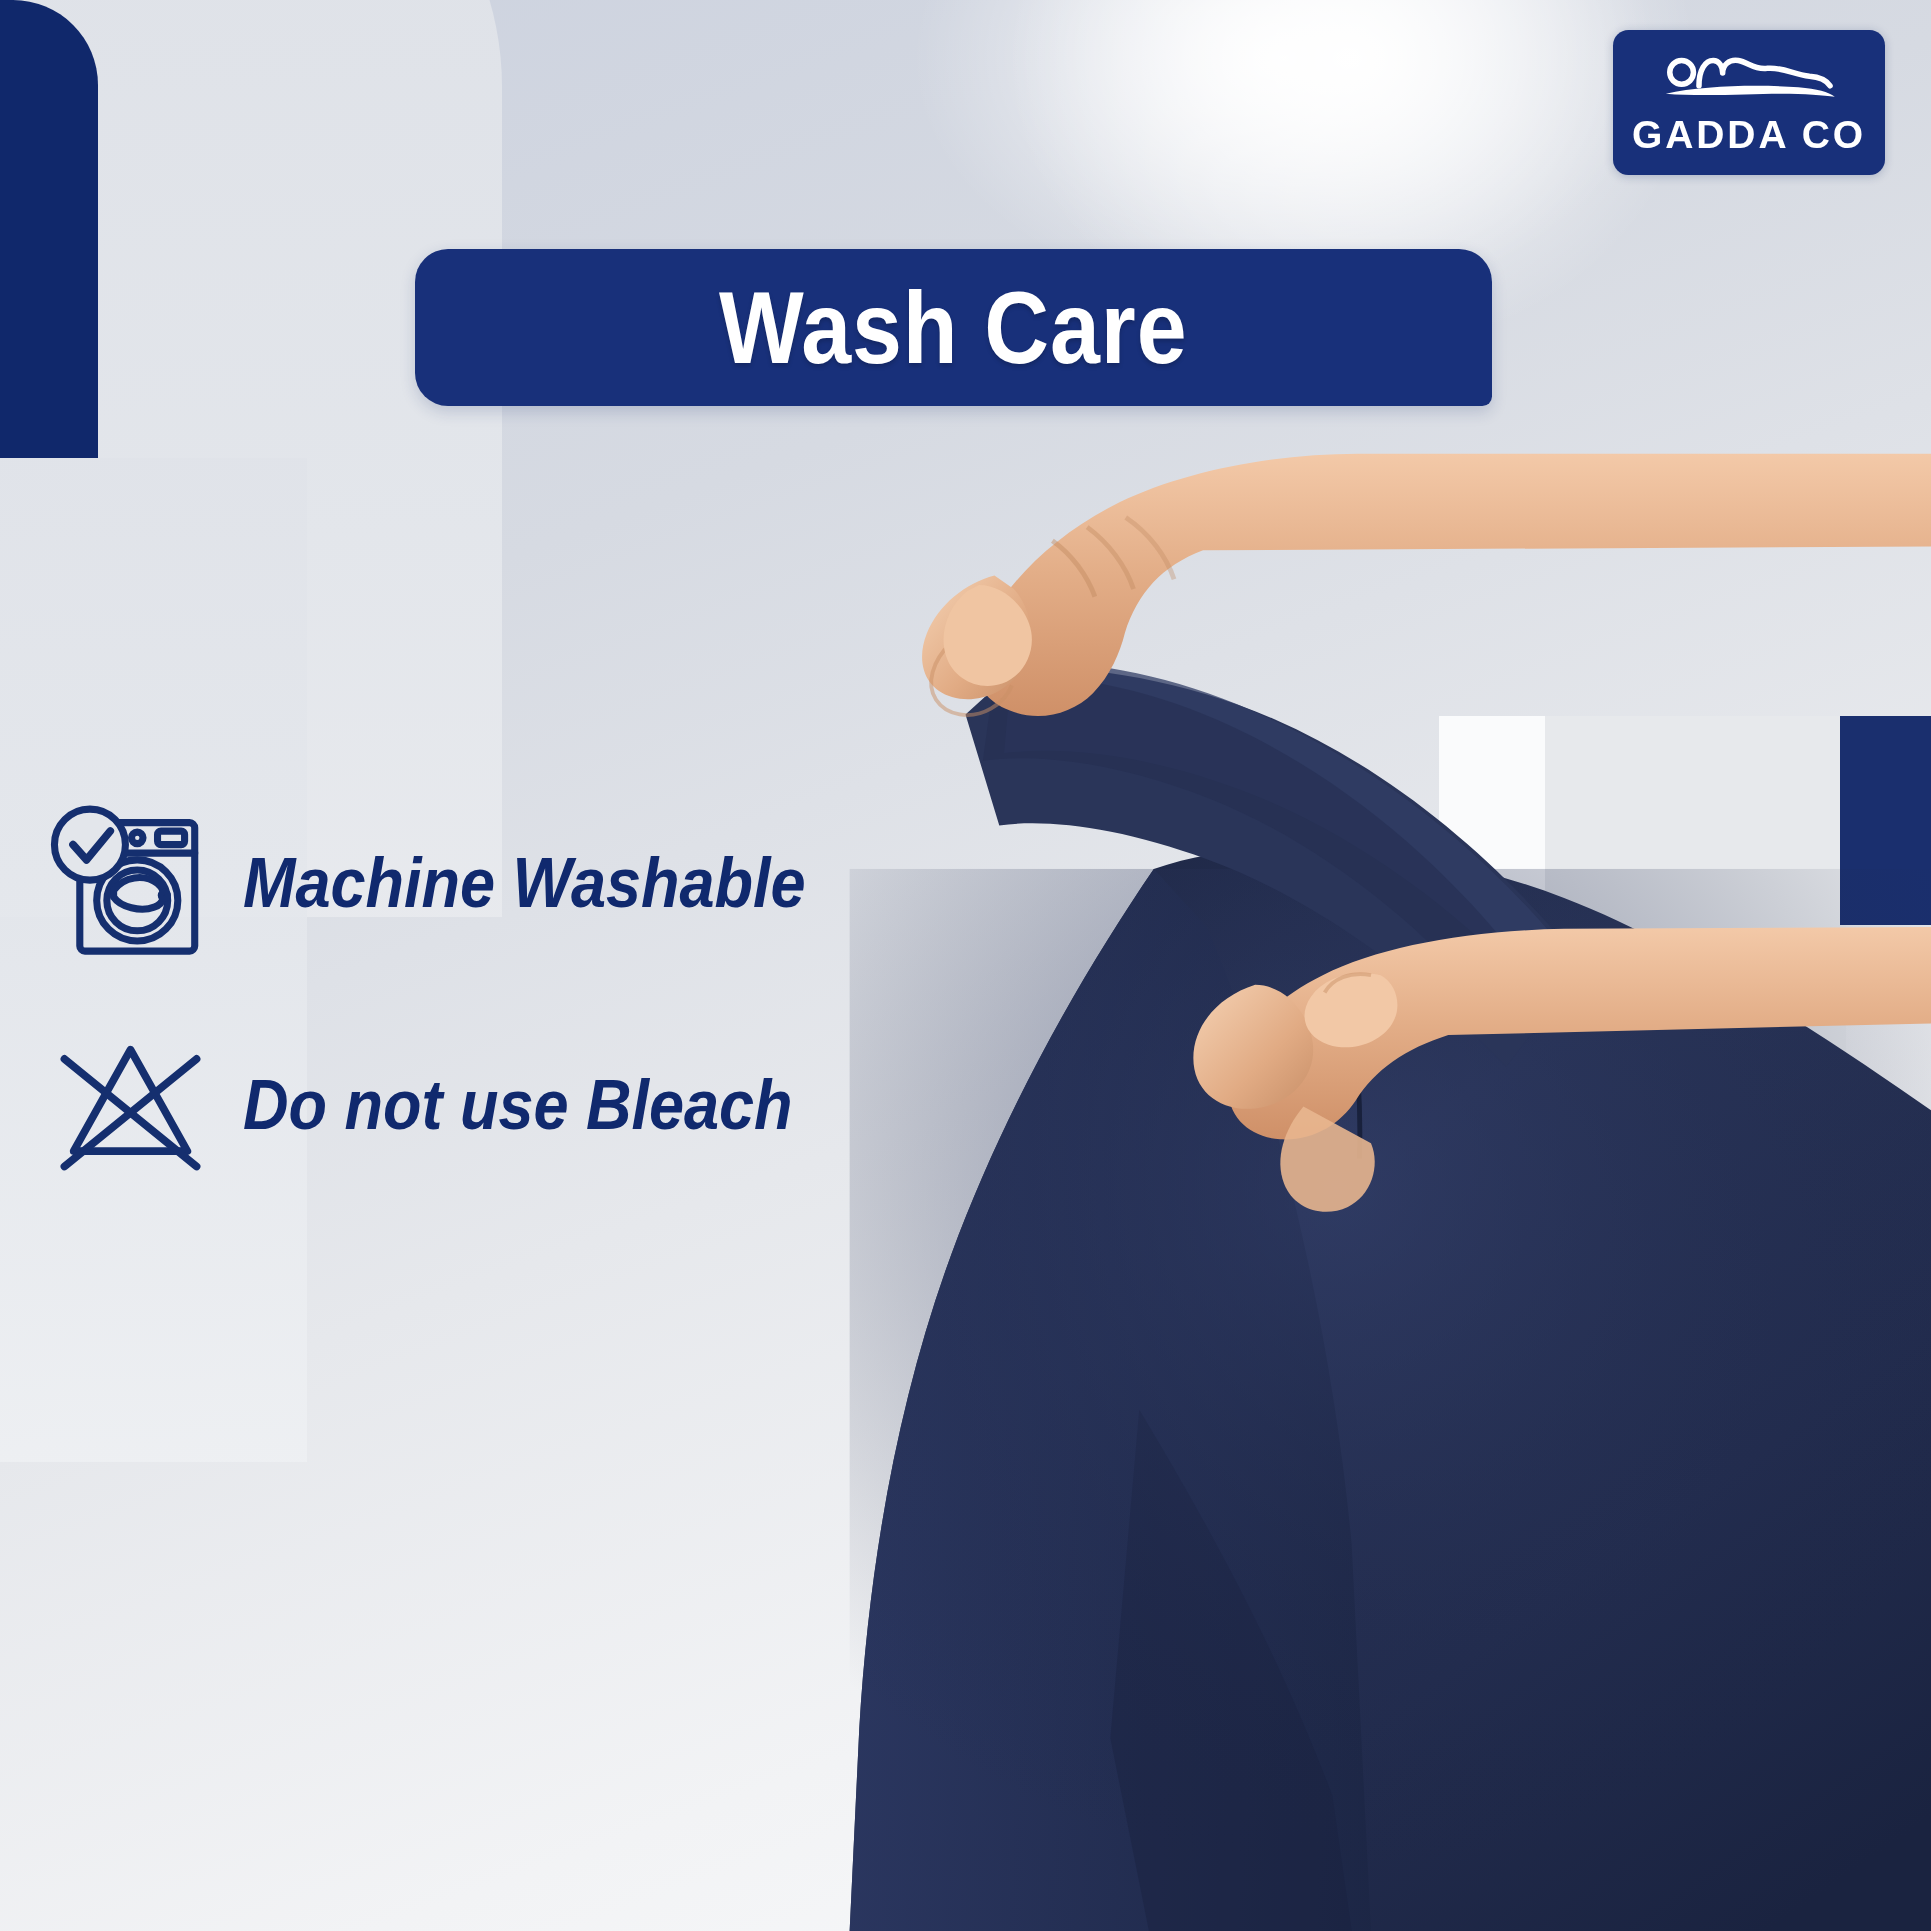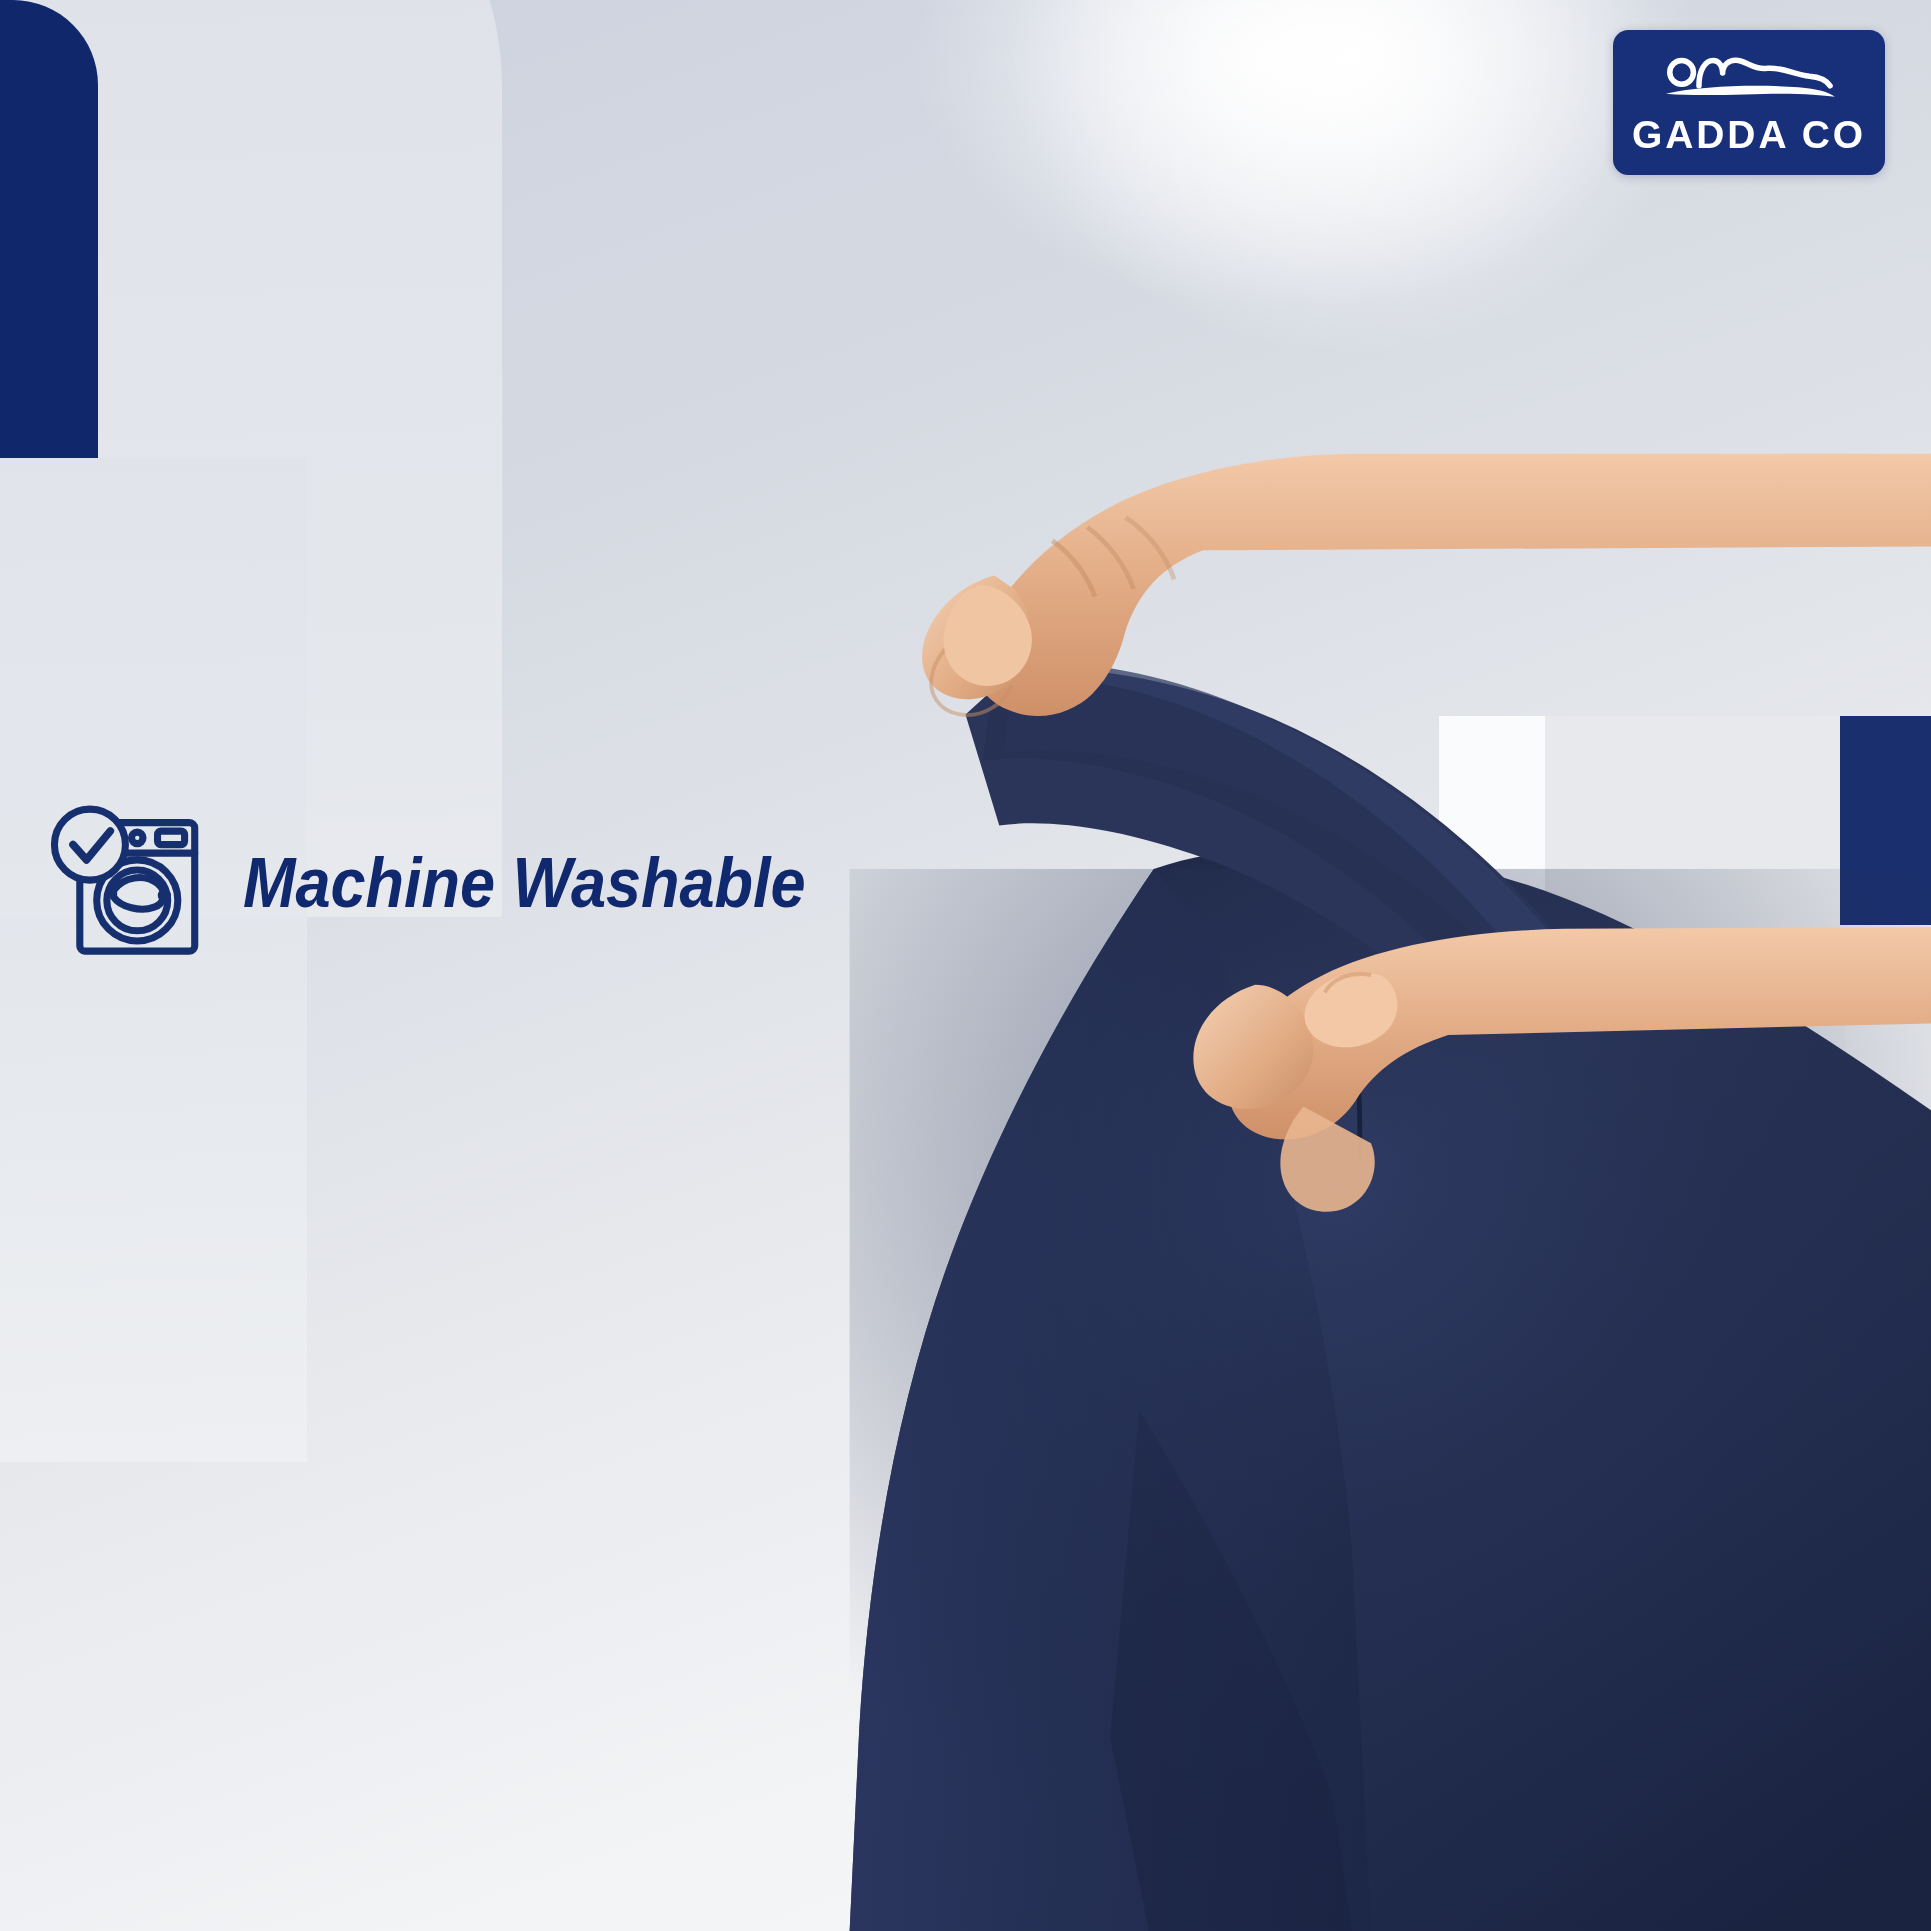--- a/index.html
+++ b/index.html
@@ -170,20 +170,23 @@
 
   <div class="logo">
     <svg class="logo-mark" viewBox="0 0 240 76" xmlns="http://www.w3.org/2000/svg">
       <circle cx="34" cy="27" r="15" fill="none" stroke="#ffffff" stroke-width="7"></circle>
       <path d="M56 44 C56 24 64 12 74 12 C82 12 86 20 86 28 C86 18 94 10 106 12 C118 14 126 24 142 22 C162 20 176 30 196 32 C210 33 218 38 222 44" fill="none" stroke="#ffffff" stroke-width="7" stroke-linecap="round" stroke-linejoin="round"></path>
       <path d="M14 54 C60 44 130 42 182 46 C206 48 220 52 228 58 C214 56 190 54 160 54 C120 54 60 58 14 54 Z" fill="#ffffff"></path>
     </svg>
     <div class="logo-text">GADDA CO</div>
   </div>
 
+  <div class="title-banner">
+    <div class="title-text">Wash Care</div>
+  </div>
 
   <div class="care-list">
 
     <div class="care-row">
       <div class="care-icon">
         <svg width="169" height="169" viewBox="0 0 100 100" xmlns="http://www.w3.org/2000/svg">
           <g fill="none" stroke="#152f6f" stroke-width="4.2" stroke-linecap="round" stroke-linejoin="round">
             <rect x="20" y="14" width="68" height="76" rx="3"></rect>
             <line x1="20" y1="32" x2="88" y2="32"></line>
             <circle cx="54" cy="23" r="3.4"></circle>
@@ -194,18 +197,30 @@
             <circle cx="70" cy="57" r="1.8" fill="#152f6f"></circle>
           </g>
           <circle cx="26" cy="27" r="21" fill="#e3e6eb" stroke="#152f6f" stroke-width="4.2"></circle>
           <path d="M16 27 L24 36 L38 19" fill="none" stroke="#152f6f" stroke-width="4.6" stroke-linecap="round" stroke-linejoin="round"></path>
         </svg>
       </div>
       <div class="care-label">Machine Washable</div>
     </div>
 
 
+    <div class="care-row">
+      <div class="care-icon">
+        <svg width="169" height="154" viewBox="0 0 110 96" xmlns="http://www.w3.org/2000/svg">
+          <g fill="none" stroke="#152f6f" stroke-width="5" stroke-linecap="round" stroke-linejoin="round">
+            <path d="M55 12 L92 78 L18 78 Z"></path>
+            <line x1="12" y1="18" x2="98" y2="88"></line>
+            <line x1="98" y1="18" x2="12" y2="88"></line>
+          </g>
+        </svg>
+      </div>
+      <div class="care-label">Do not use Bleach</div>
+    </div>
 
 
   </div>
 
 </div>
 
 
 </body></html>

